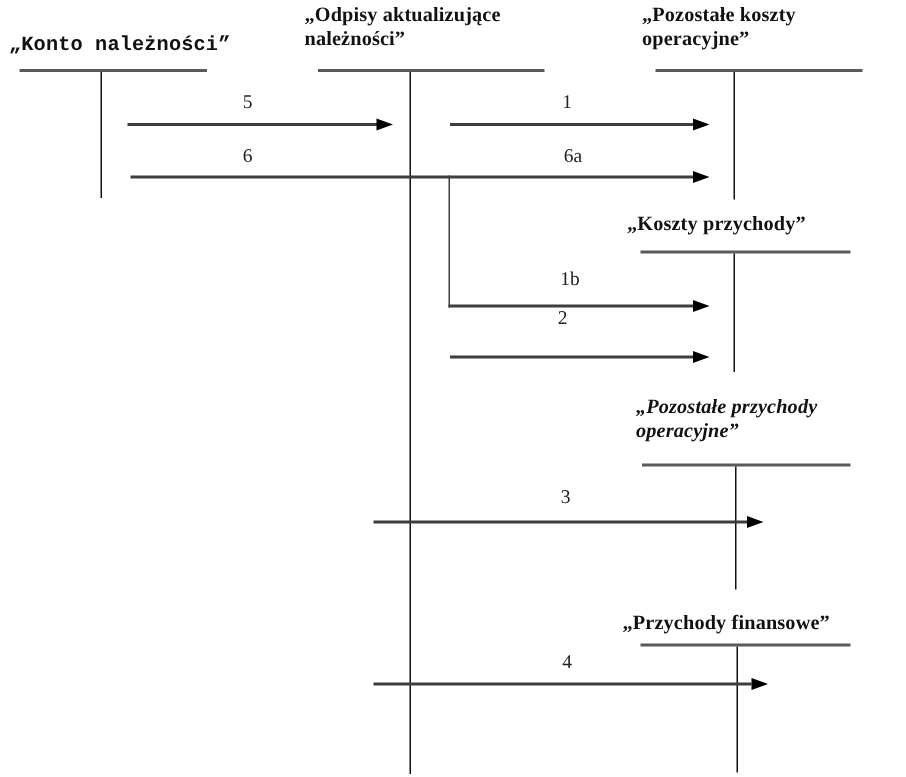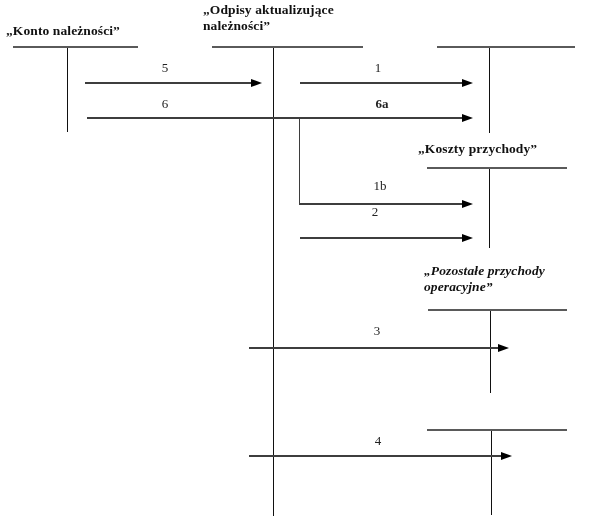--- a/index.html
+++ b/index.html
@@ -36,52 +36,54 @@
     font-size:13px;
     text-align:center;
     color:#222;
   }
 </style>
 </head>
 <body>
 
 <div id="stage">
 
-  <div class="acct-title" style="left:6px;top:23px;width:148px;">„Konto należności”</div>
+  <div class="acct-title" style="left:6px;top:23px;width:148px;font-family:Liberation Mono, monospace;">„Konto należności”</div>
   <div class="tbar" style="left:13px;top:46px;width:125px;"></div>
   <div class="tstem" style="left:67px;top:48px;height:84px;"></div>
 
   <div class="acct-title" style="left:203px;top:2px;width:170px;">„Odpisy aktualizujące należności”</div>
   <div class="tbar" style="left:212px;top:46px;width:151px;"></div>
   <div class="tstem" style="left:273px;top:48px;height:468px;"></div>
 
+  <div class="acct-title" style="left:428px;top:2px;width:155px;">„Pozostałe koszty operacyjne”</div>
   <div class="tbar" style="left:437px;top:46px;width:138px;"></div>
   <div class="tstem" style="left:489px;top:48px;height:85px;"></div>
 
   <div class="acct-title" style="left:418px;top:141px;width:165px;">„Koszty przychody”</div>
   <div class="tbar" style="left:427px;top:167px;width:140px;"></div>
   <div class="tstem" style="left:489px;top:169px;height:79px;"></div>
 
   <div class="acct-title" style="left:424px;top:263px;width:152px;font-style:italic;">„Pozostałe przychody operacyjne”</div>
   <div class="tbar" style="left:428px;top:309px;width:139px;"></div>
   <div class="tstem" style="left:490px;top:311px;height:82px;"></div>
 
+  <div class="acct-title" style="left:415px;top:407px;width:180px;">„Przychody finansowe”</div>
   <div class="tbar" style="left:427px;top:429px;width:140px;"></div>
   <div class="tstem" style="left:491px;top:431px;height:84px;"></div>
 
   <div class="num" style="left:155px;top:60px;width:20px;">5</div>
   <div class="hline" style="left:85px;top:82px;width:167px;"></div>
   <div class="ah" style="left:251px;top:79px;"></div>
 
   <div class="num" style="left:368px;top:60px;width:20px;">1</div>
   <div class="hline" style="left:300px;top:82px;width:162px;"></div>
   <div class="ah" style="left:462px;top:79px;"></div>
 
   <div class="num" style="left:155px;top:96px;width:20px;">6</div>
-  <div class="num" style="left:370px;top:96px;width:24px;font-weight:bold;">6a</div>
+  <div class="num" style="left:370px;top:96px;width:24px;">6a</div>
   <div class="hline" style="left:87px;top:117px;width:375px;"></div>
   <div class="ah" style="left:462px;top:114px;"></div>
 
   <div class="vline" style="left:299px;top:117px;height:88px;"></div>
   <div class="num" style="left:368px;top:178px;width:24px;">1b</div>
   <div class="hline" style="left:299px;top:203px;width:163px;"></div>
   <div class="ah" style="left:462px;top:200px;"></div>
 
   <div class="num" style="left:365px;top:204px;width:20px;">2</div>
   <div class="hline" style="left:300px;top:237px;width:162px;"></div>

